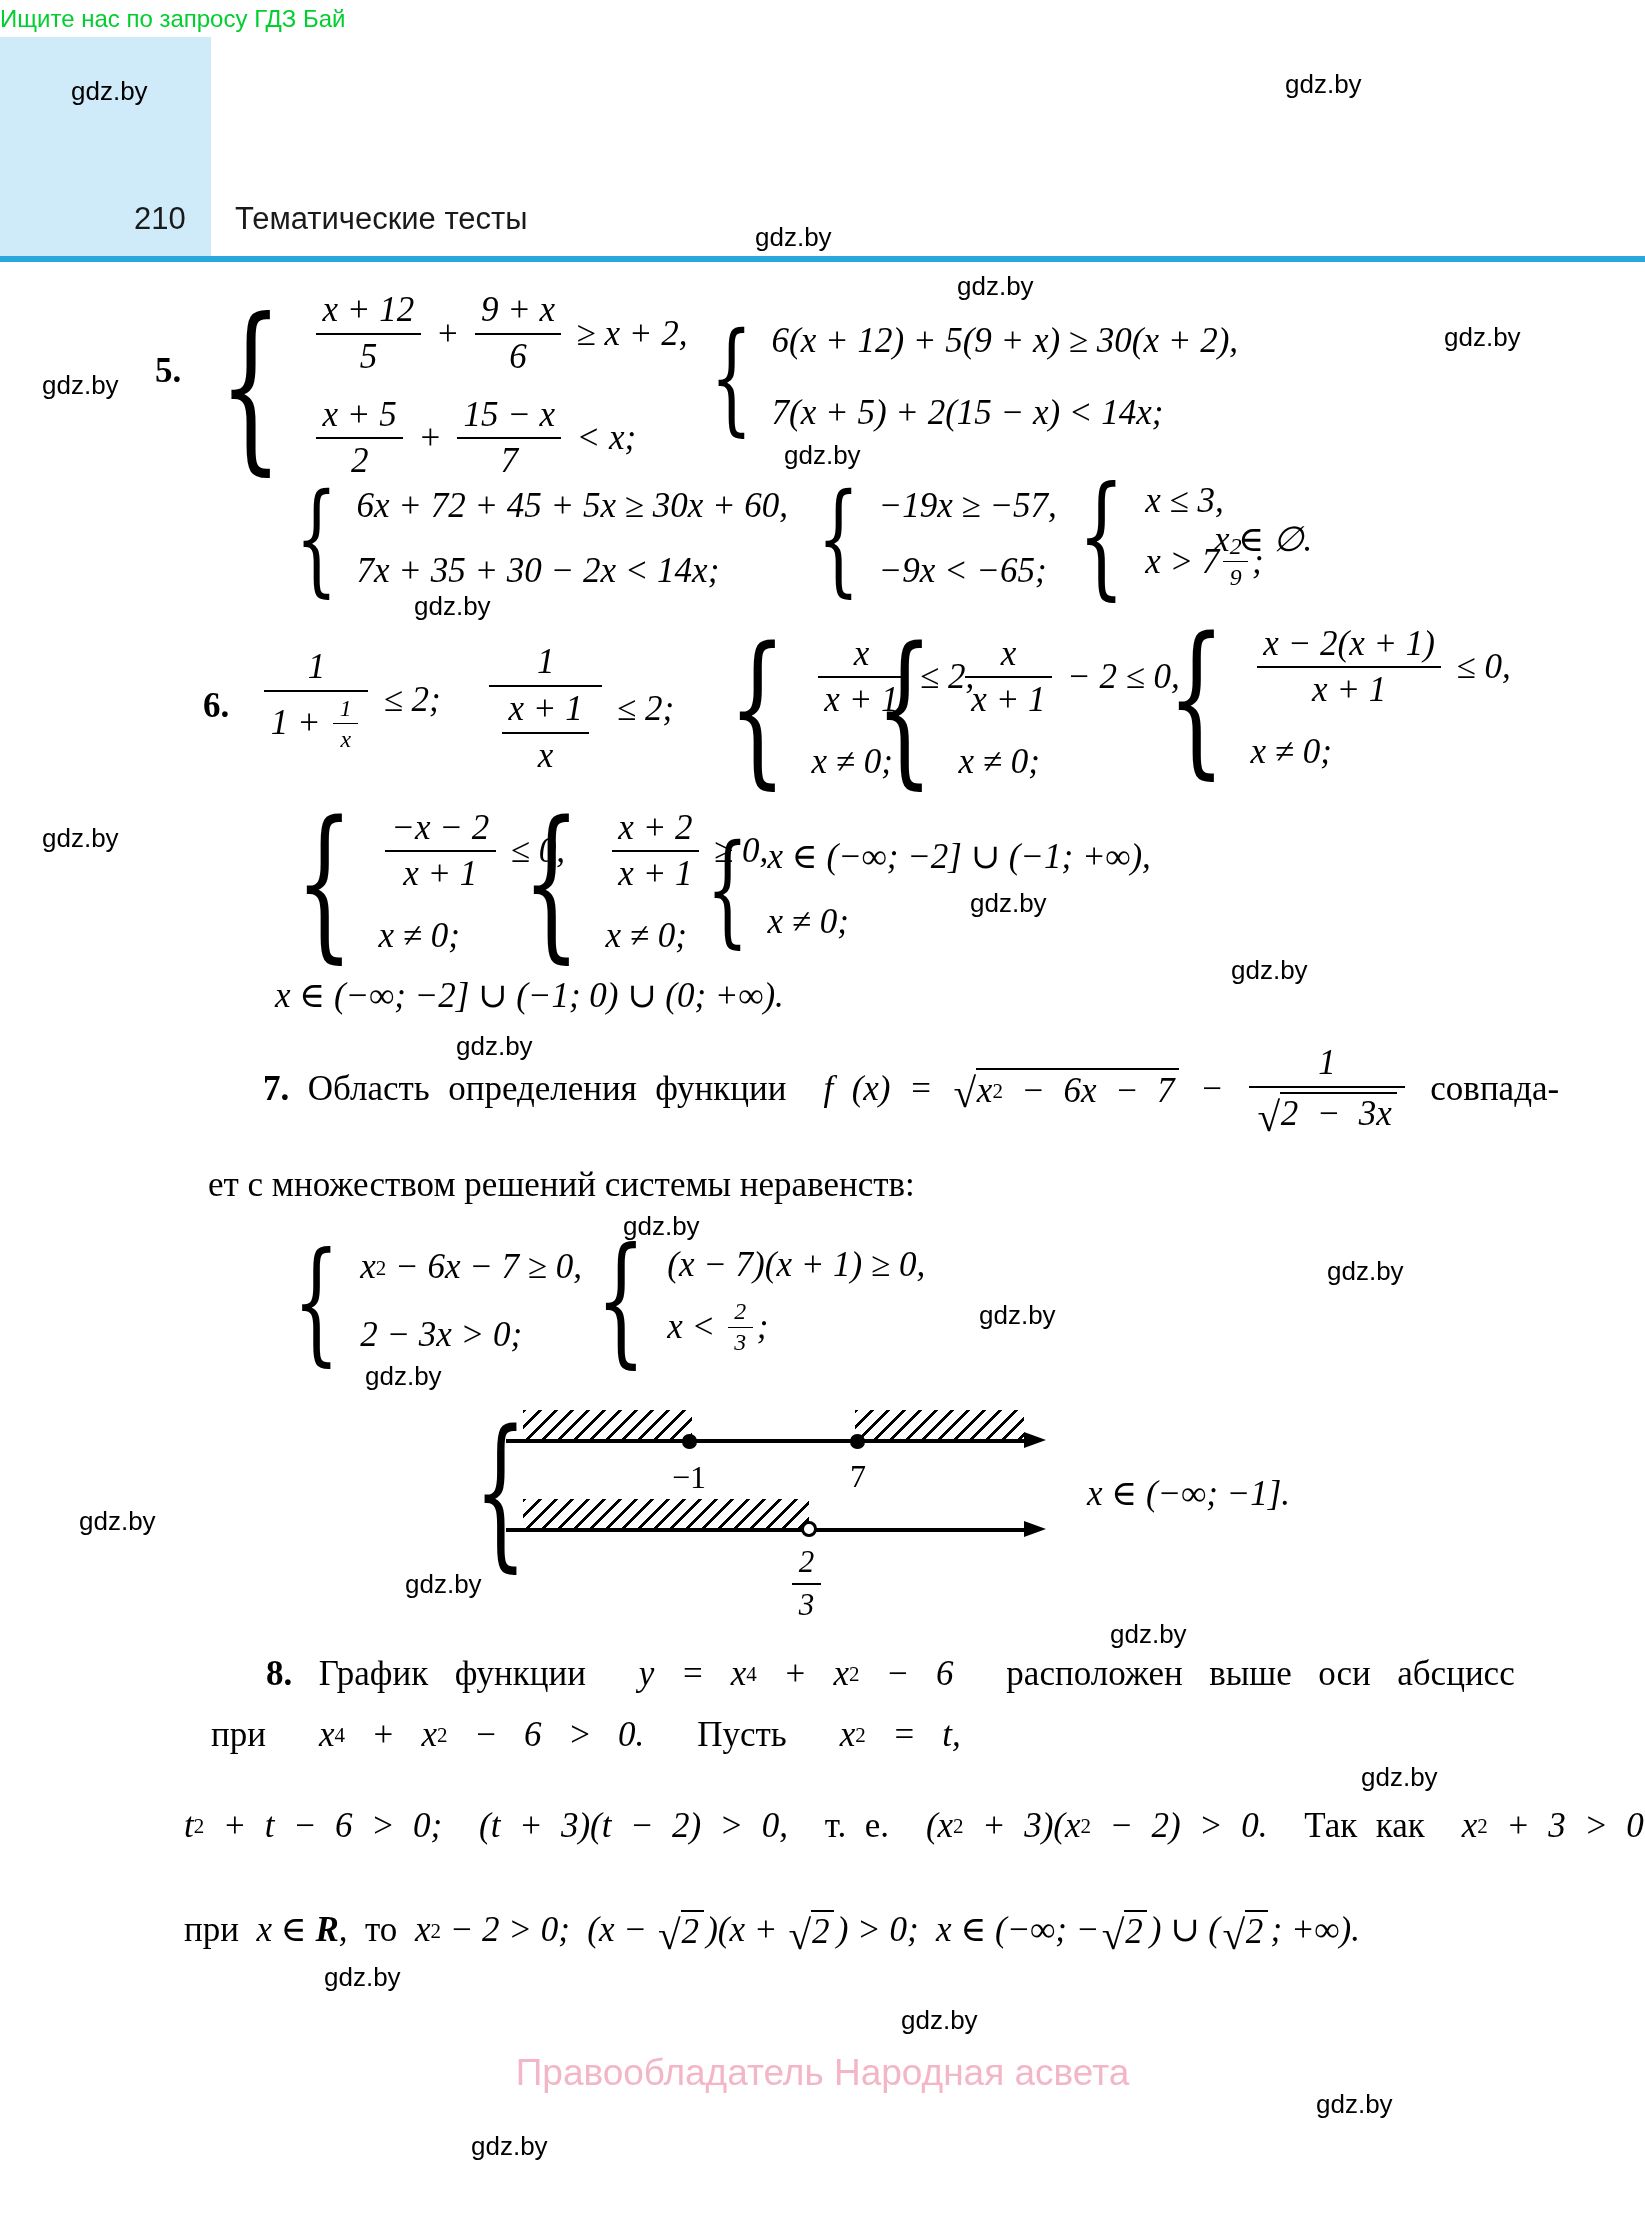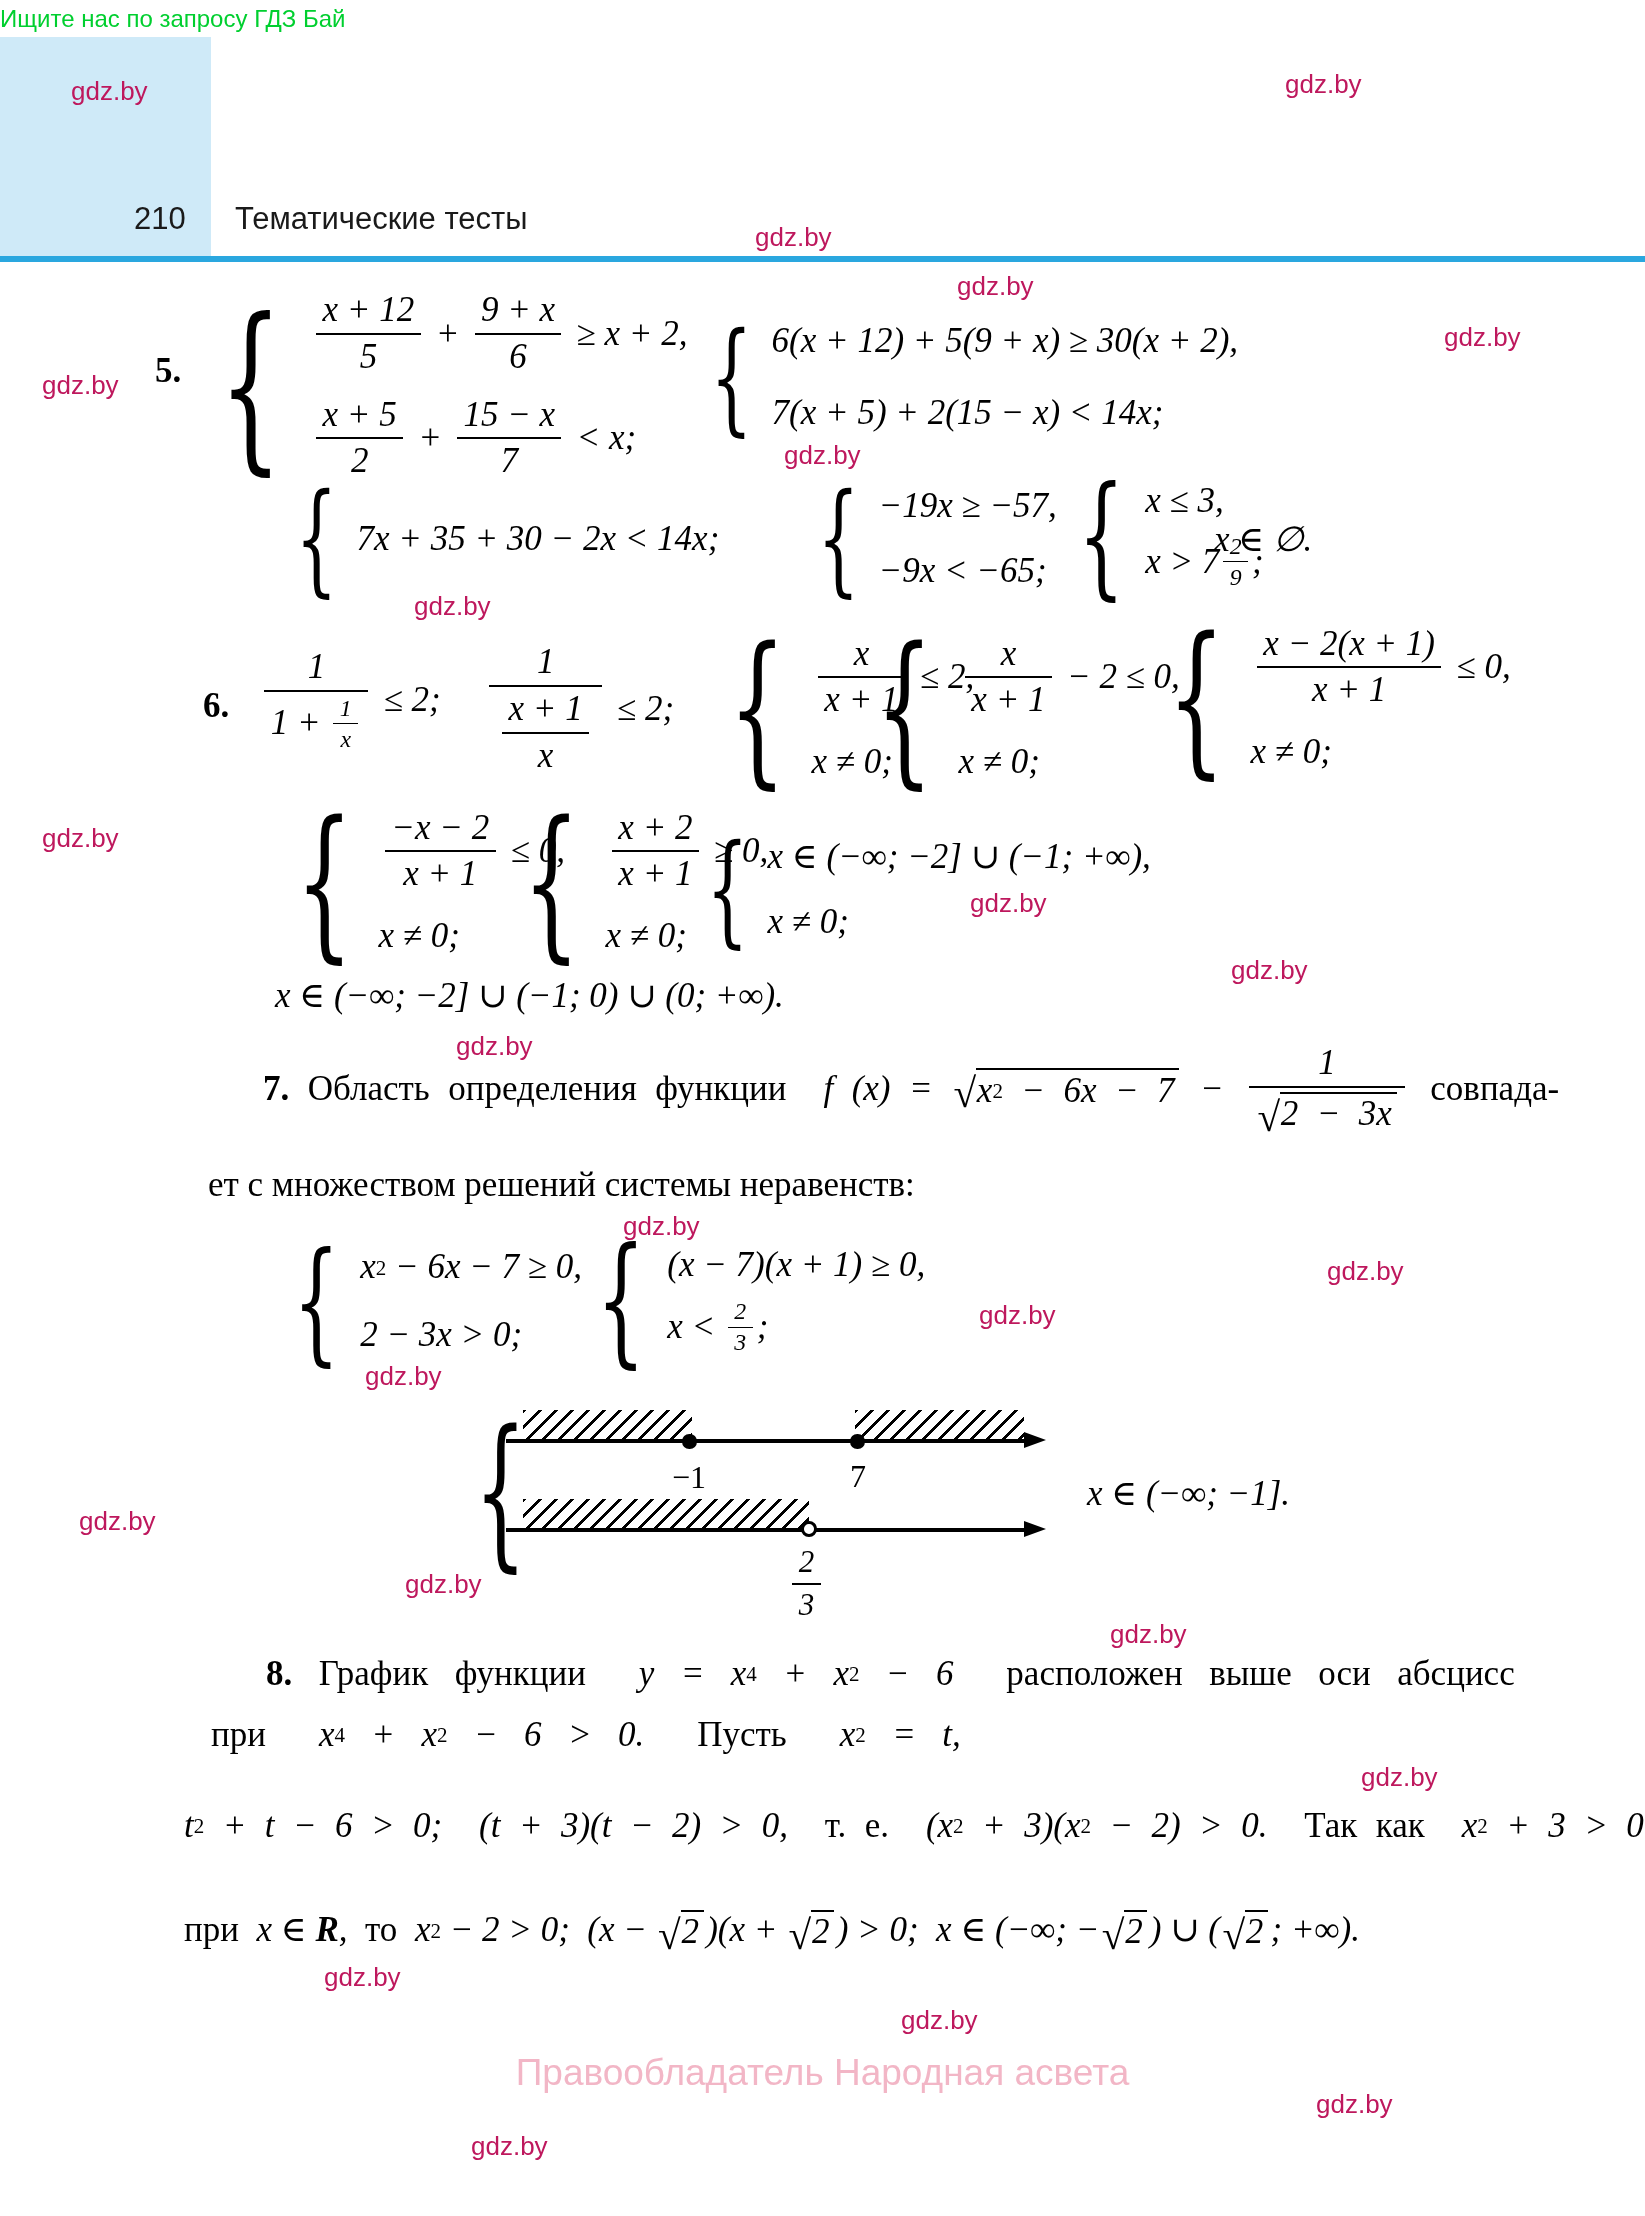--- a/index.html
+++ b/index.html
@@ -4,21 +4,21 @@
 <style>
   html,body{margin:0;padding:0;background:#fff;}
   #page{position:relative;width:1645px;height:2216px;background:#ffffff;overflow:hidden;
         font-family:"Liberation Serif","DejaVu Serif",serif;color:#000;}
   .promo{position:absolute;top:4.8px;left:0;width:100%;text-align:left;
          font:400 24px "Liberation Sans",sans-serif;color:#00cf2f;}
   .bluebox{position:absolute;left:0;top:37px;width:211px;height:219px;background:#cfeaf8;}
   .rule{position:absolute;left:0;top:256px;width:100%;height:6.4px;background:#2aa7df;}
   .hdrnum{position:absolute;left:134px;top:201px;font:400 31px "Liberation Sans",sans-serif;color:#1a1a1a;}
   .hdrtitle{position:absolute;left:235px;top:201px;font:400 31px "Liberation Sans",sans-serif;color:#1a1a1a;}
-  .wm{position:absolute;font:400 26px "Liberation Sans",sans-serif;color:#be185d;white-space:nowrap;text-align:right;}
+  .wm{position:absolute;font:400 26px "Liberation Sans",sans-serif;color:#000000;white-space:nowrap;text-align:right;}
   .plabel{position:absolute;font:700 35px "Liberation Serif","DejaVu Serif",serif;color:#000;}
   .math{position:absolute;display:flex;align-items:center;white-space:pre;
         font-size:35px;line-height:1.15;color:#000;}
   .math sup{font-size:0.6em;font-style:normal;line-height:0;vertical-align:super;}
   .mt{font-style:italic;}
   .mu{font-style:normal;}
   .mb{font-weight:700;font-style:normal;}
   .mbi{font-weight:700;font-style:italic;}
   .frac{display:inline-flex;flex-direction:column;align-items:center;vertical-align:middle;margin:0 6.4px;justify-content:center;}
   .fnum,.fden{display:inline-flex;align-items:center;padding:0 6.4px;line-height:1.05;}
@@ -84,21 +84,21 @@
   <div class="wm" style="left:1110px;top:1619px">gdz.by</div>
   <div class="wm" style="left:1361px;top:1762px">gdz.by</div>
   <div class="wm" style="left:324px;top:1962px">gdz.by</div>
   <div class="wm" style="left:901px;top:2005px">gdz.by</div>
   <div class="wm" style="left:1316px;top:2089px">gdz.by</div>
   <div class="wm" style="left:471px;top:2131px">gdz.by</div>
 
   <div class="plabel" style="left:155px;top:351px">5.</div>
   <div class="math" style="left:193px;top:292px"><span class="sys"><span class="brace" style="font-size: 181px;">{</span><span class="rows" style="gap: 21px;"><span class="row"><span class="frac"><span class="fnum"><span class="mt">x + 12</span></span><span class="fbar"></span><span class="fden"><span class="mt">5</span></span></span><span class="mt"> + </span><span class="frac"><span class="fnum"><span class="mt">9 + x</span></span><span class="fbar"></span><span class="fden"><span class="mt">6</span></span></span><span class="mt"> ≥ x + 2,</span></span><span class="row"><span class="frac"><span class="fnum"><span class="mt">x + 5</span></span><span class="fbar"></span><span class="fden"><span class="mt">2</span></span></span><span class="mt"> + </span><span class="frac"><span class="fnum"><span class="mt">15 − x</span></span><span class="fbar"></span><span class="fden"><span class="mt">7</span></span></span><span class="mt"> &lt; x;</span></span></span></span></div>
   <div class="math" style="left:693px;top:321px"><span class="sys"><span class="brace" style="font-size: 121px;">{</span><span class="rows" style="gap: 32px;"><span class="row"><span class="mt">6(x + 12) + 5(9 + x) ≥ 30(x + 2),</span></span><span class="row"><span class="mt">7(x + 5) + 2(15 − x) &lt; 14x;</span></span></span></span></div>
-  <div class="math" style="left:278px;top:483px"><span class="sys"><span class="brace" style="font-size: 121px;">{</span><span class="rows" style="gap: 24px;"><span class="row"><span class="mt">7x + 35 + 30 − 2x &lt; 14x;</span></span></span></span></div>
+  <div class="math" style="left:278px;top:483px"><span class="sys"><span class="brace" style="font-size: 121px;">{</span><span class="rows" style="gap: 24px;"><span class="row"><span class="mt">6x + 72 + 45 + 5x ≥ 30x + 60,</span></span><span class="row"><span class="mt">7x + 35 + 30 − 2x &lt; 14x;</span></span></span></span></div>
   <div class="math" style="left:800px;top:483px"><span class="sys"><span class="brace" style="font-size: 121px;">{</span><span class="rows" style="gap: 24px;"><span class="row"><span class="mt">−19x ≥ −57,</span></span><span class="row"><span class="mt">−9x &lt; −65;</span></span></span></span></div>
   <div class="math" style="left:1059px;top:474px"><span class="sys"><span class="brace" style="font-size: 133px;">{</span><span class="rows" style="gap: 13px;"><span class="row"><span class="mt">x ≤ 3,</span></span><span class="row"><span class="mt">x &gt; 7</span><span class="frac sm"><span class="fnum"><span class="mt">2</span></span><span class="fbar"></span><span class="fden"><span class="mt">9</span></span></span><span class="mt">;</span></span></span></span></div>
   <div class="math" style="left:1214px;top:520px"><span class="mt">x ∈ ∅.</span></div>
 
   <div class="plabel" style="left:203px;top:686px">6.</div>
   <div class="math" style="left:258px;top:649px"><span class="frac"><span class="fnum"><span class="mt">1</span></span><span class="fbar"></span><span class="fden"><span class="mt">1 + </span><span class="frac sm"><span class="fnum"><span class="mt">1</span></span><span class="fbar"></span><span class="fden"><span class="mt">x</span></span></span></span></span><span class="mt"> ≤ 2;</span></div>
   <div class="math" style="left:483px;top:644px"><span class="frac"><span class="fnum"><span class="mt">1</span></span><span class="fbar"></span><span class="fden"><span class="frac"><span class="fnum"><span class="mt">x + 1</span></span><span class="fbar"></span><span class="fden"><span class="mt">x</span></span></span></span></span><span class="mt"> ≤ 2;</span></div>
   <div class="math" style="left:705px;top:633px"><span class="sys"><span class="brace" style="font-size: 165px;">{</span><span class="rows" style="gap: 22.6px;"><span class="row"><span class="frac"><span class="fnum"><span class="mt">x</span></span><span class="fbar"></span><span class="fden"><span class="mt">x + 1</span></span></span><span class="mt"> ≤ 2,</span></span><span class="row"><span class="mt">x ≠ 0;</span></span></span></span></div>
   <div class="math" style="left:852px;top:633px"><span class="sys"><span class="brace" style="font-size: 165px;">{</span><span class="rows" style="gap: 22.6px;"><span class="row"><span class="frac"><span class="fnum"><span class="mt">x</span></span><span class="fbar"></span><span class="fden"><span class="mt">x + 1</span></span></span><span class="mt"> − 2 ≤ 0,</span></span><span class="row"><span class="mt">x ≠ 0;</span></span></span></span></div>
   <div class="math" style="left:1144px;top:623px"><span class="sys"><span class="brace" style="font-size: 165px;">{</span><span class="rows" style="gap: 22.6px;"><span class="row"><span class="frac"><span class="fnum"><span class="mt">x − 2(x + 1)</span></span><span class="fbar"></span><span class="fden"><span class="mt">x + 1</span></span></span><span class="mt"> ≤ 0,</span></span><span class="row"><span class="mt">x ≠ 0;</span></span></span></span></div>

